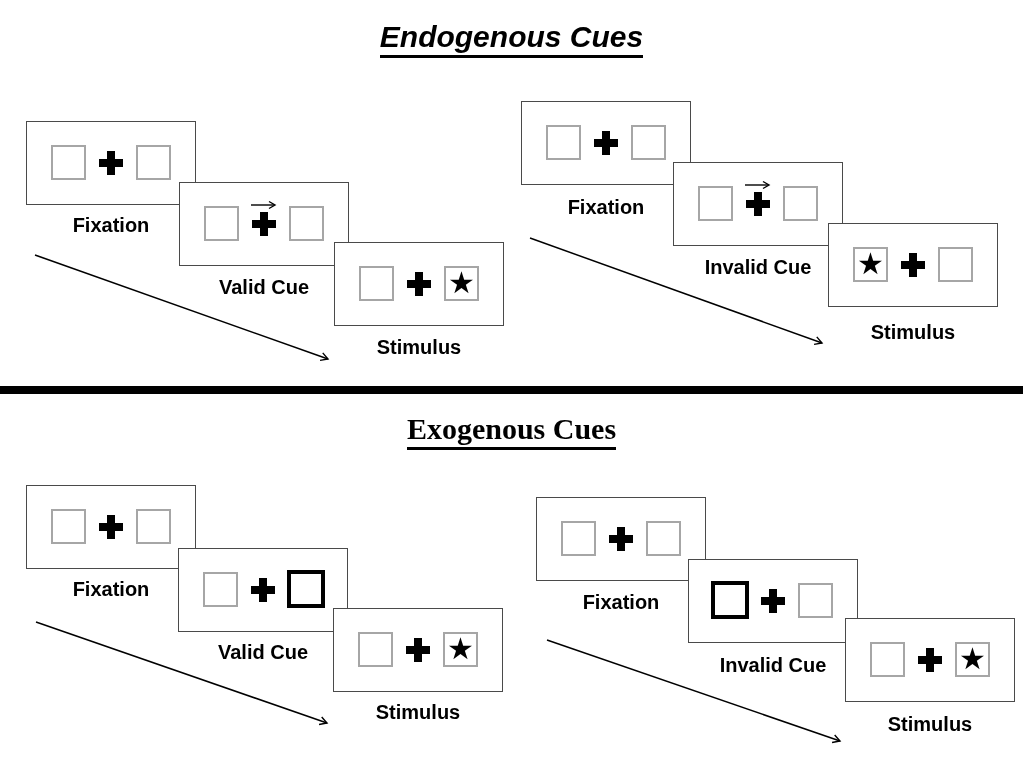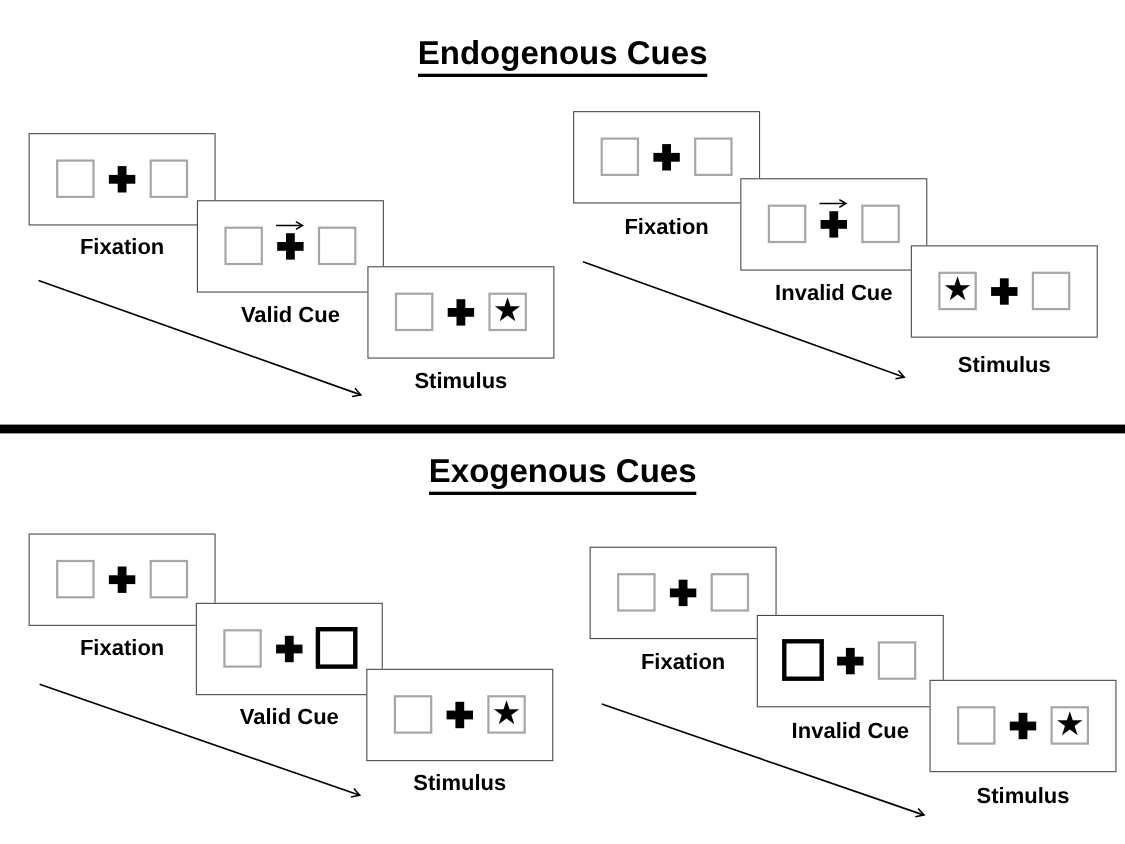--- a/index.html
+++ b/index.html
@@ -42,24 +42,24 @@
     position:absolute;width:170px;text-align:center;
     font-size:20px;font-weight:bold;line-height:24px;
   }
   #arrows{position:absolute;left:0;top:0;z-index:1;pointer-events:none;}
   .panel{z-index:2;}
   .panel-label{z-index:3;}
 </style>
 </head>
 <body>
 
-<div class="title" style="top:32px;">
+<div class="title" style="top:20px;font-style:italic;">
   <span class="underlined">Endogenous Cues</span>
 </div>
-<div class="title" style="top:412px;">
+<div class="title" style="top:412px;font-family:Liberation Serif, serif;">
   <span class="underlined">Exogenous Cues</span>
 </div>
 
 <div class="divider"></div>
 
 <svg id="arrows" width="1023" height="767" viewBox="0 0 1023 767">
   <defs>
     <marker id="ah" markerWidth="12" markerHeight="12" refX="9" refY="5" orient="auto" markerUnits="userSpaceOnUse">
       <path d="M2,1 L9,5 L2,9" fill="none" stroke="#000" stroke-width="1.4"></path>
     </marker>

